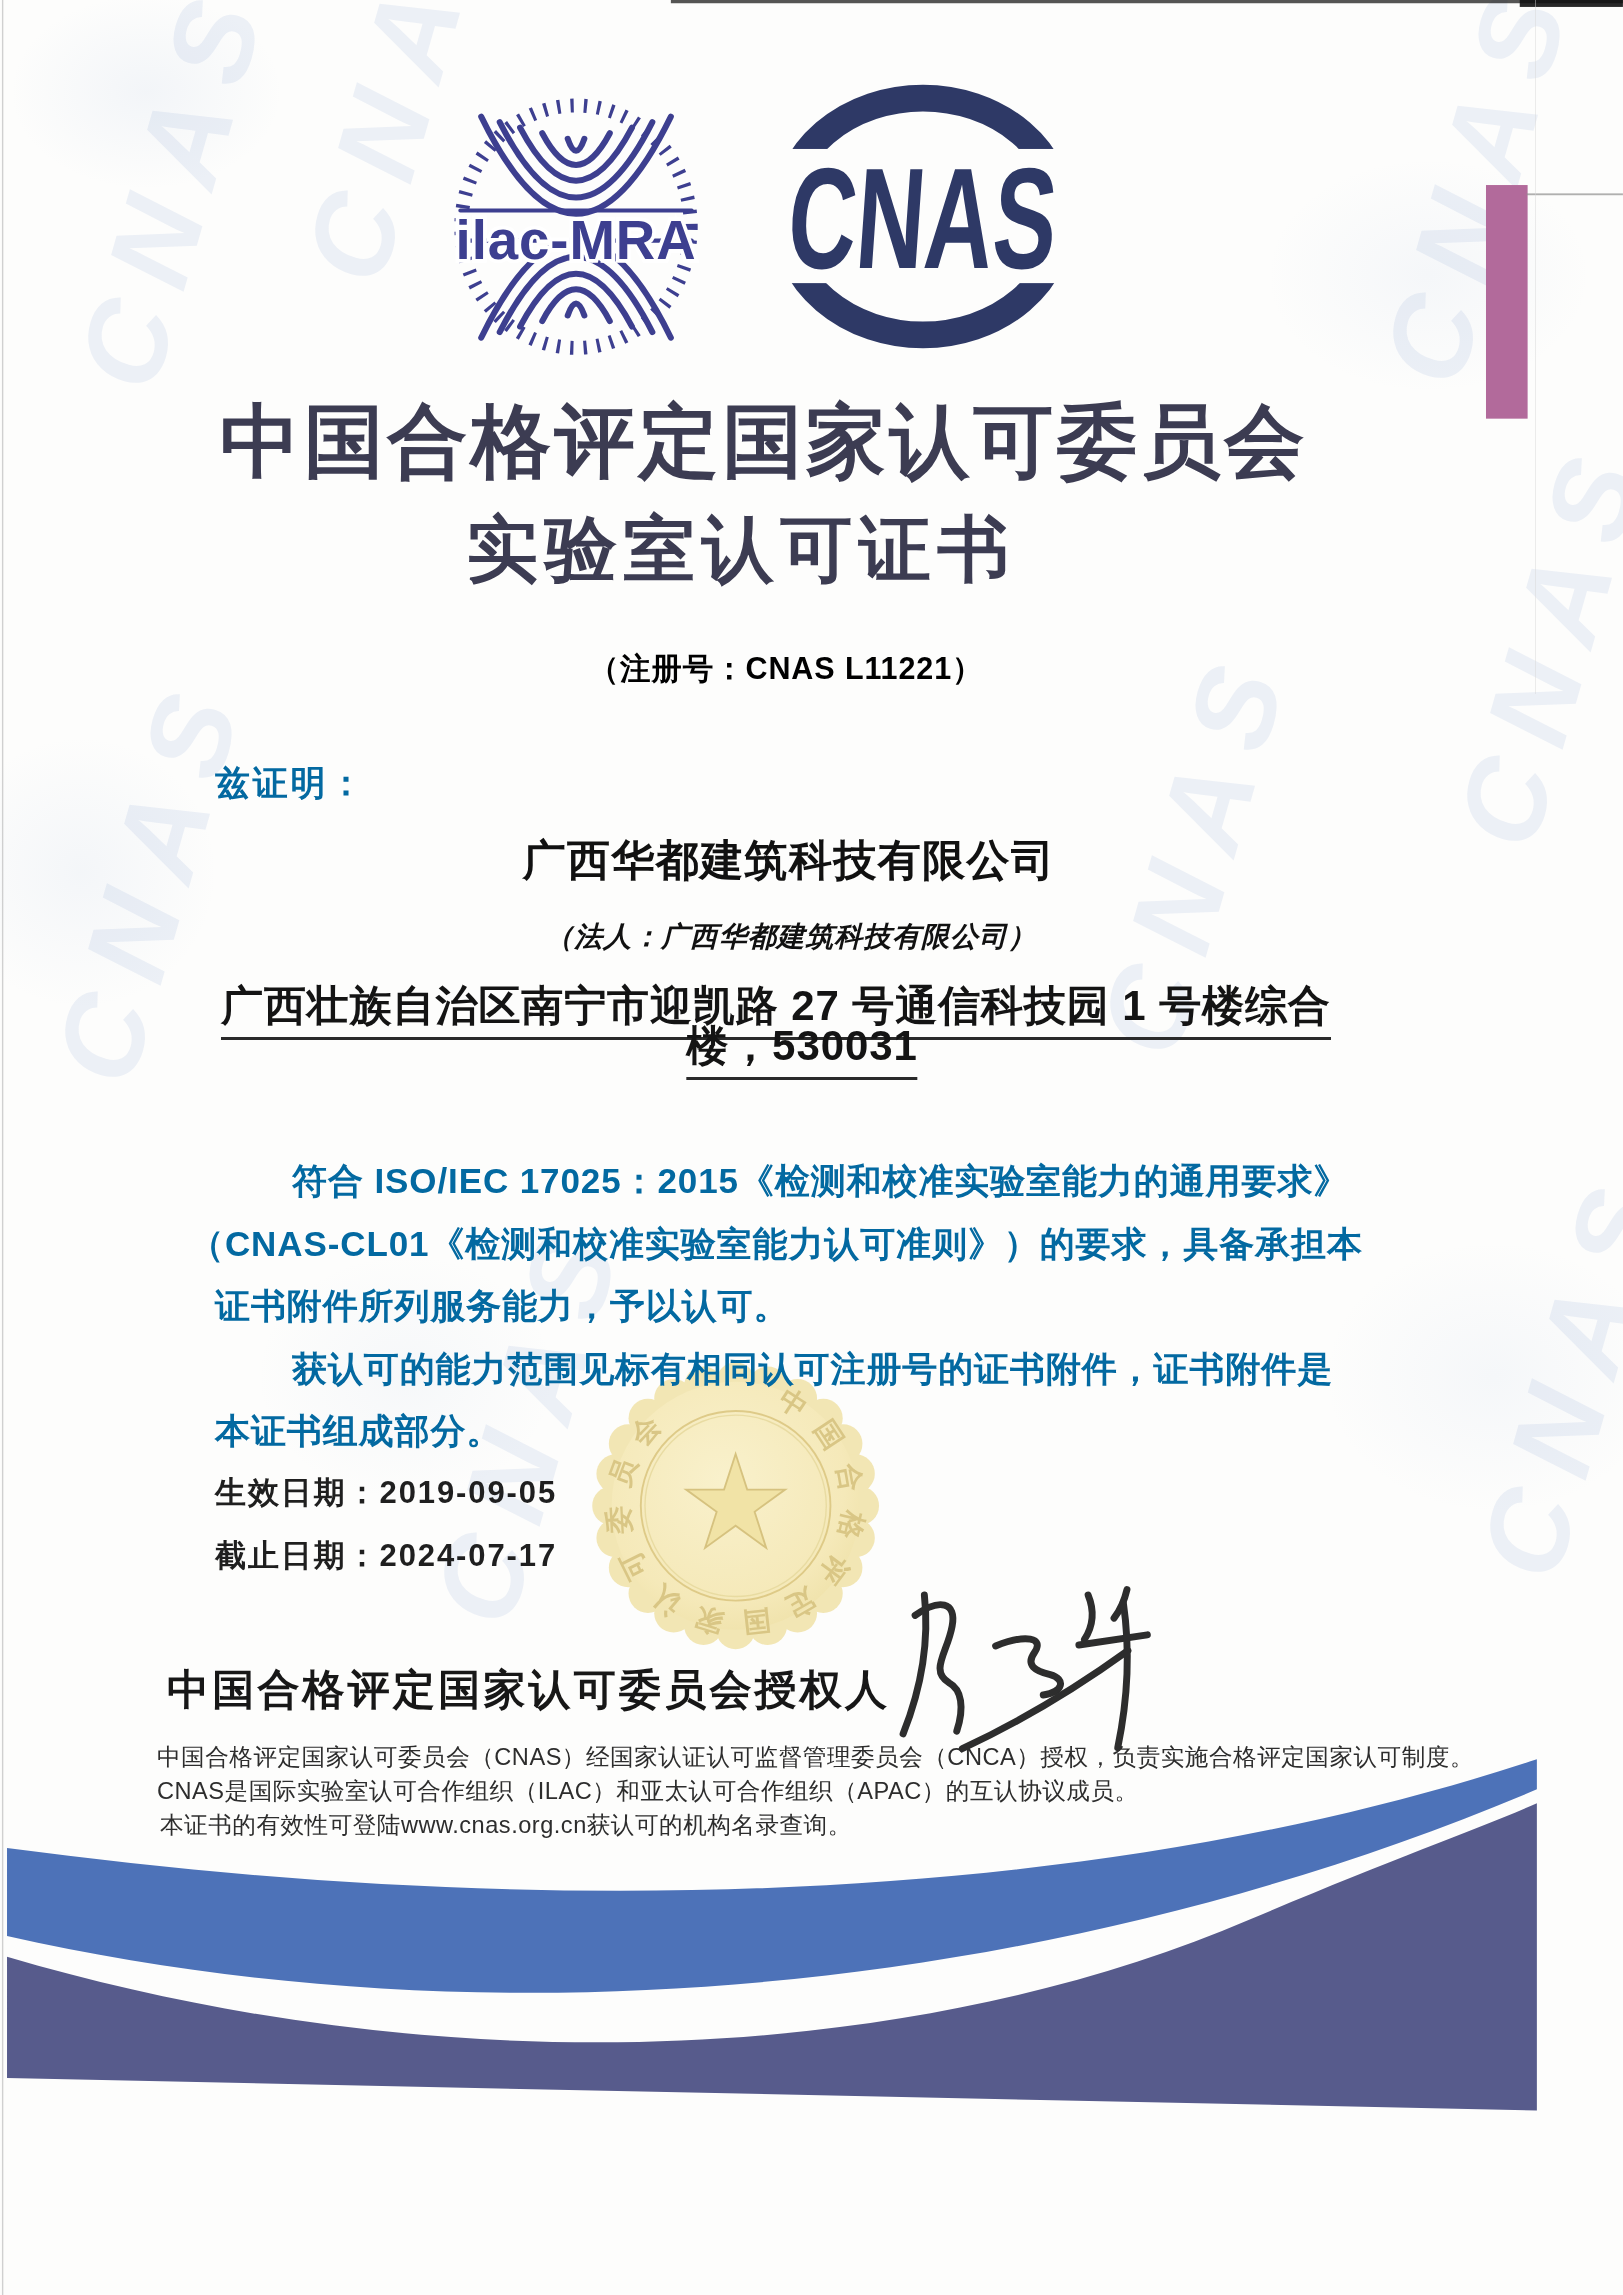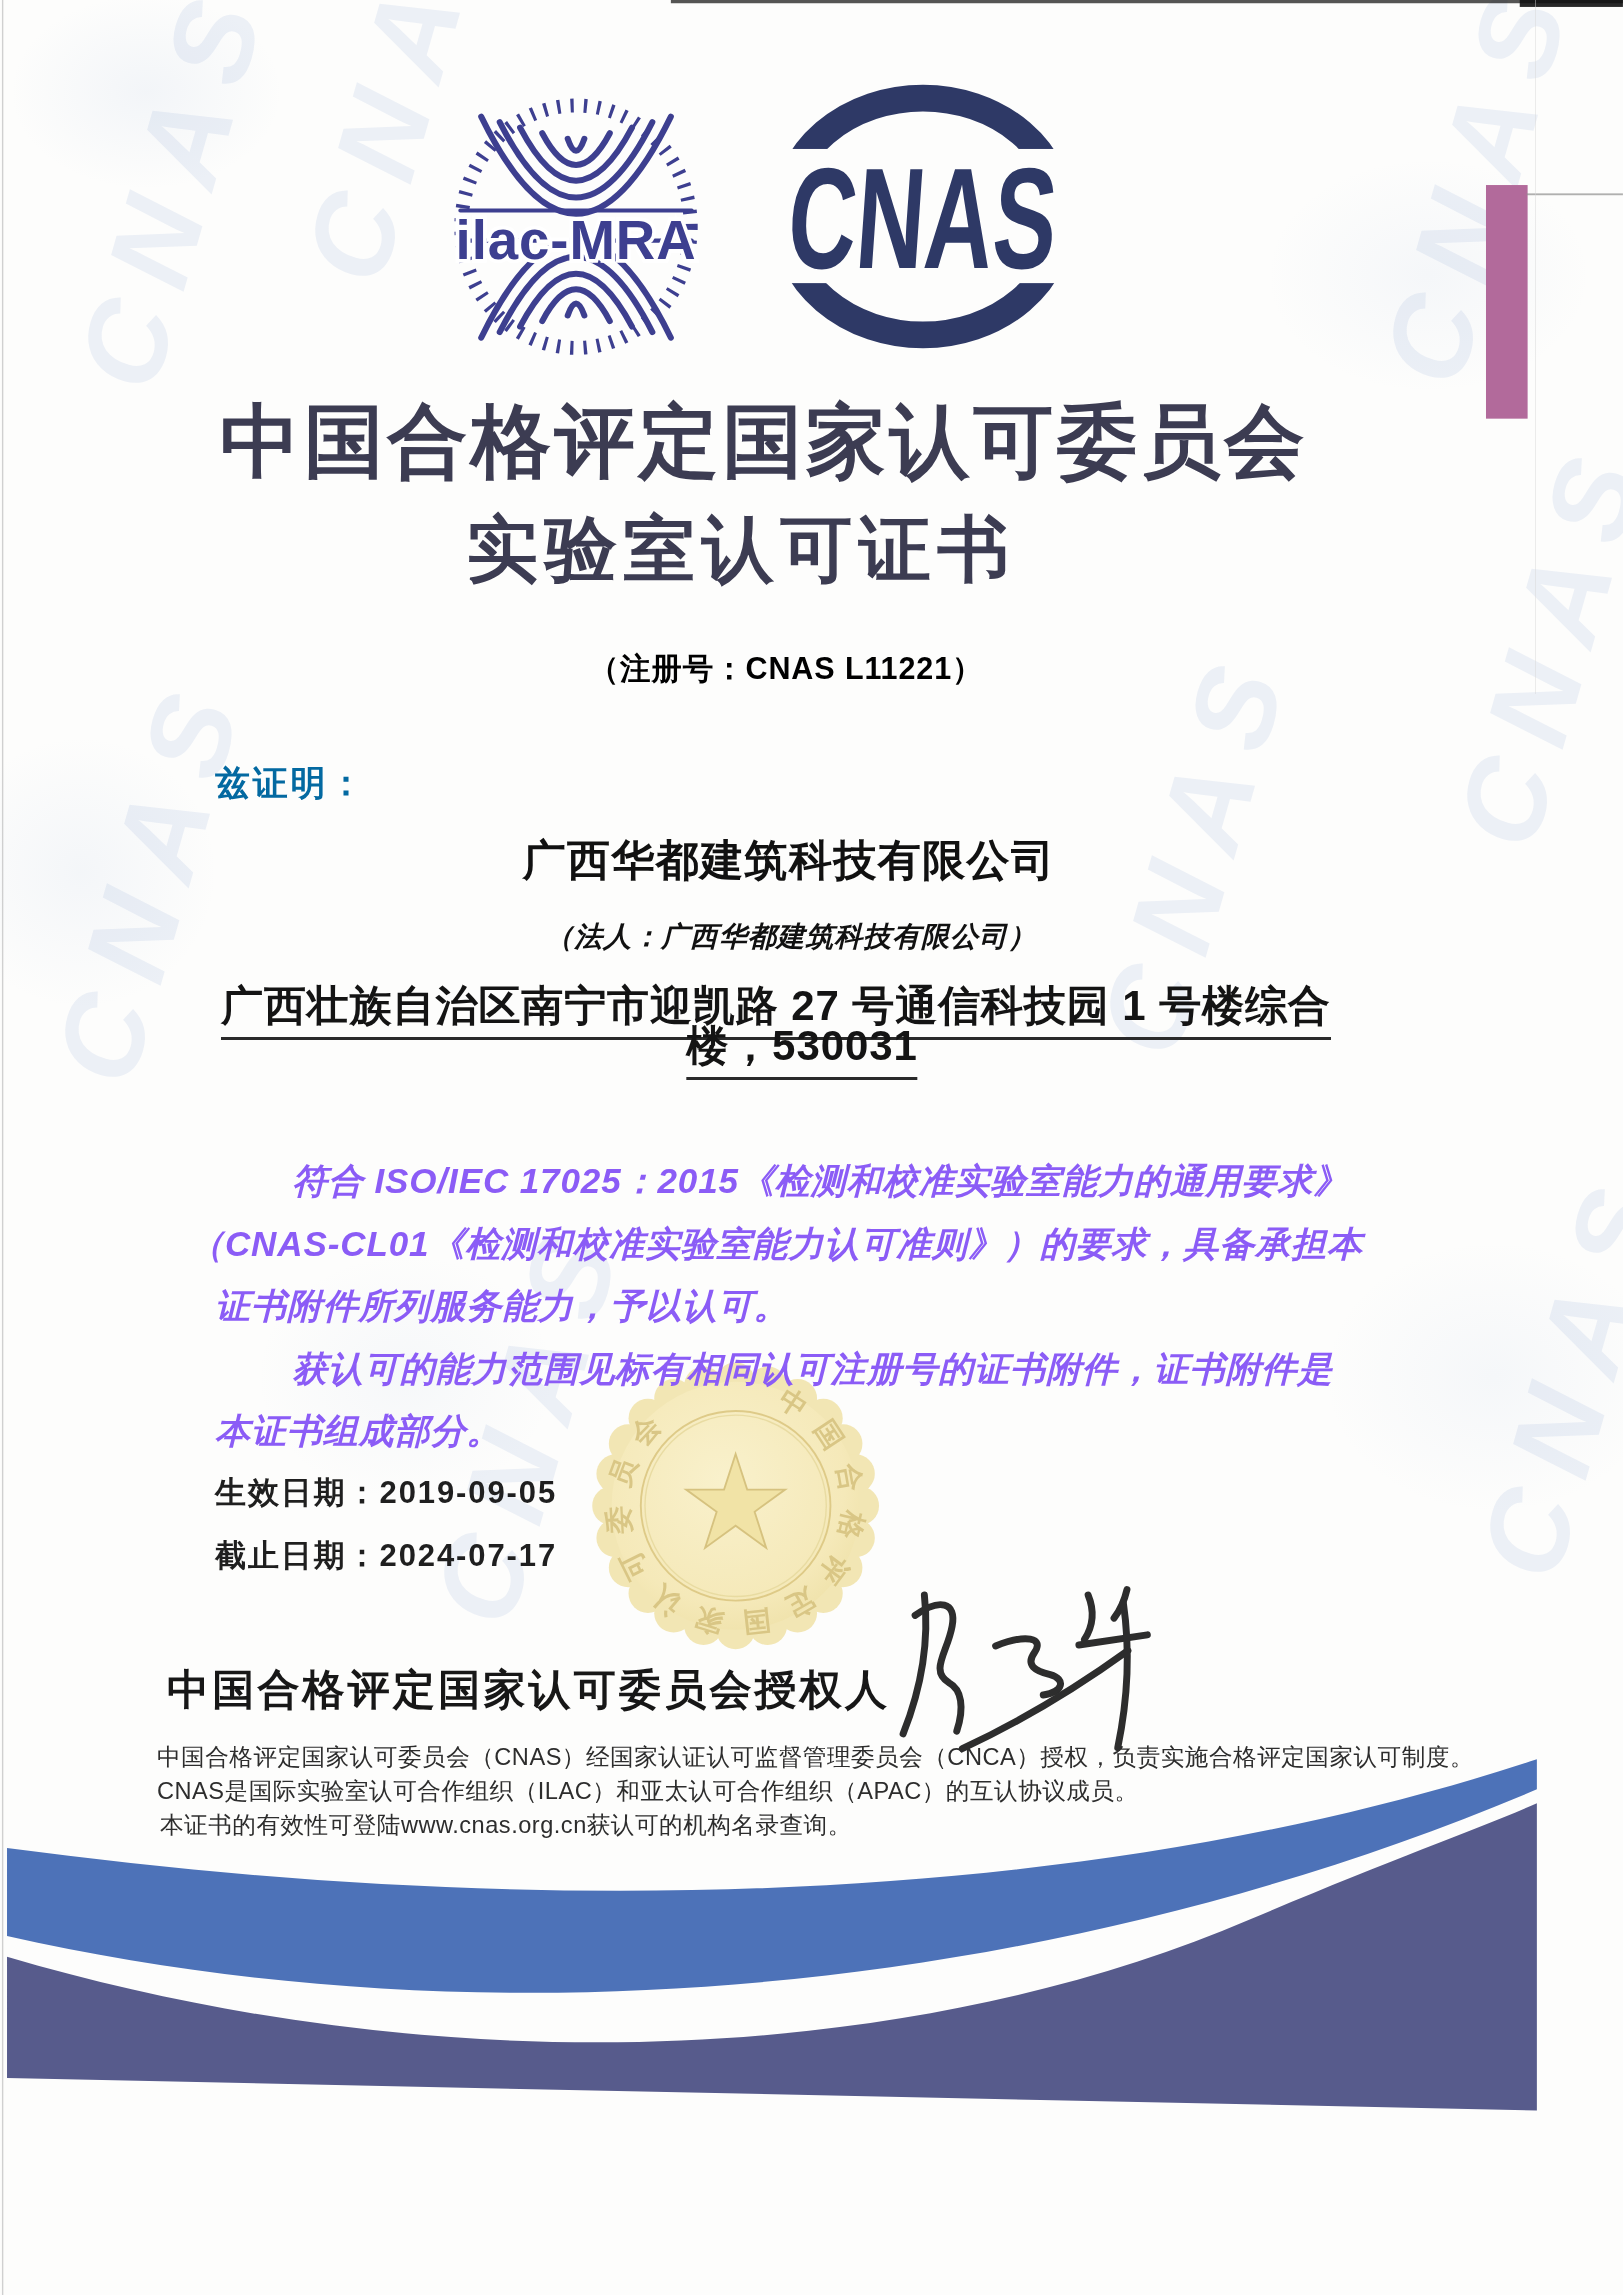--- a/index.html
+++ b/index.html
@@ -34,21 +34,21 @@
   .t-title1{top:396px;left:764px;font-size:80px;font-weight:700;letter-spacing:3.7px;color:#3c3c52;}
   .t-title2{top:508px;left:741px;font-size:72px;font-weight:700;letter-spacing:6.5px;color:#3c3c52;}
   .t-reg{top:651px;left:786px;font-size:30.5px;font-weight:600;letter-spacing:0.9px;color:#000000;}
   .t-certify{top:763px;left:215px;font-size:35px;font-weight:700;letter-spacing:2.8px;color:#0369a1;}
   .t-org{top:836px;left:789px;font-size:43px;font-weight:700;letter-spacing:1.4px;color:#111;}
   .t-legal{top:921px;left:791px;font-size:28px;font-weight:700;font-style:italic;letter-spacing:0.9px;color:#111;}
   .t-addr{font-size:42px;font-weight:700;letter-spacing:0.9px;color:#141414;
           border-bottom:3.7px solid #2a2a2a;padding-bottom:6.5px;}
   .t-addr1{top:982px;left:221px;}
   .t-addr2{top:1022px;left:802px;}
-  .t-body{font-size:35px;font-weight:600;letter-spacing:0.9px;color:#8b5cf6;font-style:italic;}
+  .t-body{font-size:35px;font-weight:600;letter-spacing:0.9px;color:#0369a1;}
   .t-p1{top:1161px;left:292px;}
   .t-p2{top:1224px;left:189px;}
   .t-p3{top:1286px;left:215px;}
   .t-p4{top:1349px;left:292px;}
   .t-p5{top:1411px;left:215px;}
   .t-date{font-size:31px;font-weight:600;letter-spacing:1.9px;color:#1f1f1f;}
   .t-d1{top:1475px;left:215px;}
   .t-d2{top:1538px;left:215px;}
   .t-auth{top:1666px;left:167px;font-size:42px;font-weight:700;letter-spacing:3.2px;color:#171717;}
   .t-footer{font-size:23.6px;font-weight:500;letter-spacing:0.5px;color:#2d2d2d;}

